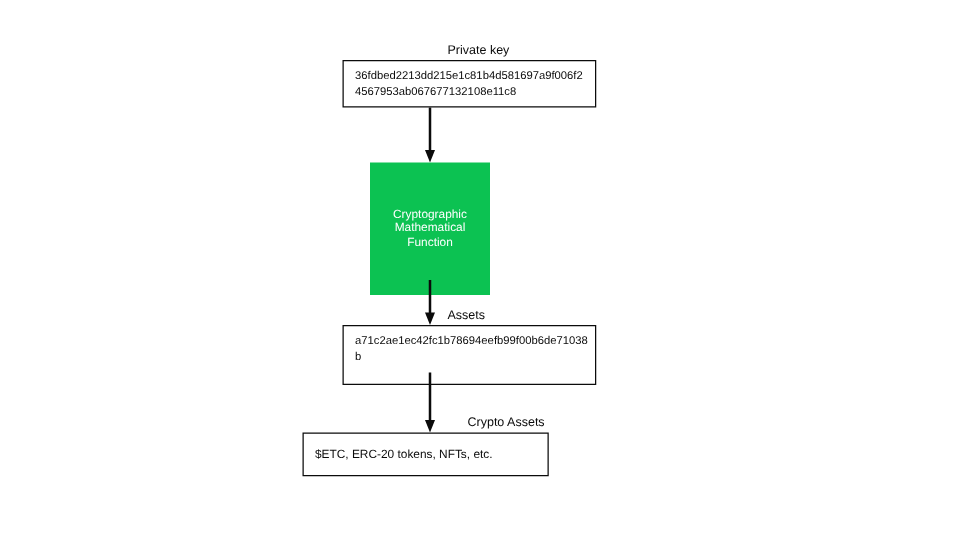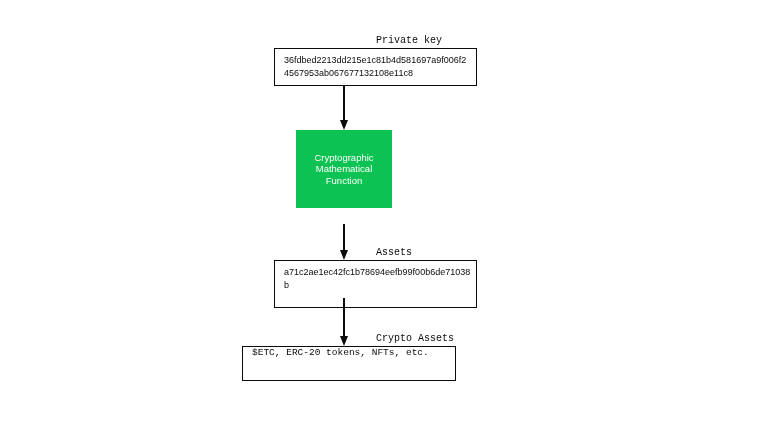--- a/index.html
+++ b/index.html
@@ -11,60 +11,58 @@
   }
   .canvas {
     position: relative;
     width: 780px;
     height: 438px;
     background: var(--background, #ffffff);
     overflow: hidden;
   }
   .node-label {
     position: absolute;
-    left: 376px;
+    left: 358px;
     font-size: 10px;
     line-height: 11px;
     color: var(--text, #0b0b0b);
     white-space: nowrap;
-    font-family: Liberation Mono, monospace;
   }
   .value-box {
     position: absolute;
     left: 242px;
     width: 203px;
     background: #ffffff;
     border: 1px solid var(--box-border, #0b0b0b);
     font-size: 9px;
     line-height: 13px;
     padding: 5px 5px 0 9px;
     word-break: break-all;
     color: var(--text, #0b0b0b);
     margin-left: 32px;
   }
   .assets-box {
     position: absolute;
     left: 242px;
-    width: 214px;
+    width: 197px;
     background: #ffffff;
     border: 1px solid var(--box-border, #0b0b0b);
     font-size: 9.5px;
     display: flex;
-    align-items: flex-start;
+    align-items: center;
     padding-left: 9px;
     color: var(--text, #0b0b0b);
     white-space: nowrap;
-    font-family: Liberation Mono, monospace;
   }
   .fn-box {
     position: absolute;
     left: 296px;
     top: 130px;
     width: 96px;
-    height: 78px;
+    height: 106px;
     background: var(--function-bg, #0CC252);
     color: var(--function-text, #ffffff);
     display: flex;
     align-items: center;
     justify-content: center;
     text-align: center;
     font-size: 9.5px;
     line-height: 11.5px;
     padding: 0 14px;
   }
@@ -114,18 +112,18 @@
   </div>
 
   <div class="node-label" style="top: 247px;">Assets</div>
   <div class="value-box" style="top: 260px; height: 48px;"><span>a71c2ae1ec42fc1b78694eefb99f00b6de71038b</span></div>
 
   <div class="arrow" style="top: 298px; height: 48px;">
     <div class="arrow-line" style="height: 39px;"></div>
     <div class="arrow-head"></div>
   </div>
 
-  <div class="node-label" style="top: 333px;">Crypto Assets</div>
+  <div class="node-label" style="top: 333px; margin-left: 16px;">Crypto Assets</div>
   <div class="assets-box" style="top: 346px; height: 35px;">
       <span>$ETC, ERC-20 tokens, NFTs, etc.</span>
     </div>
 
 </div>
 
 </body></html>

